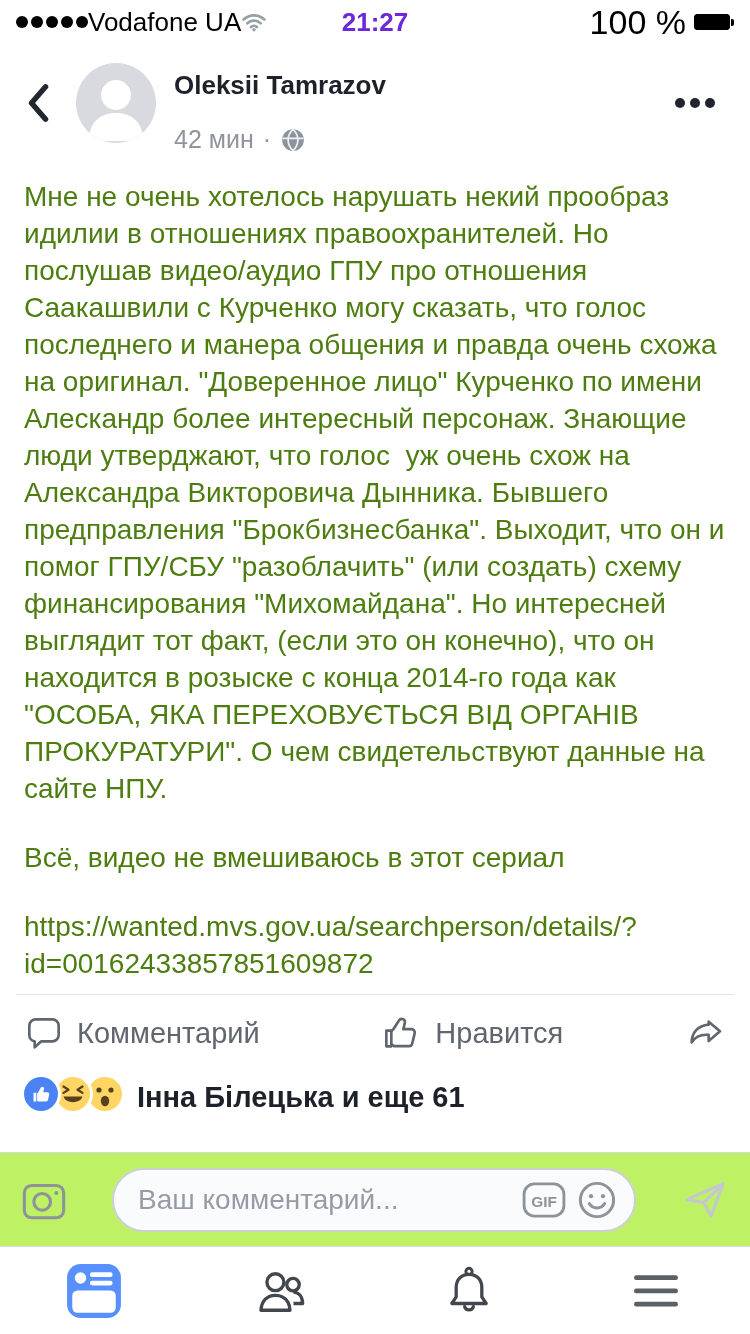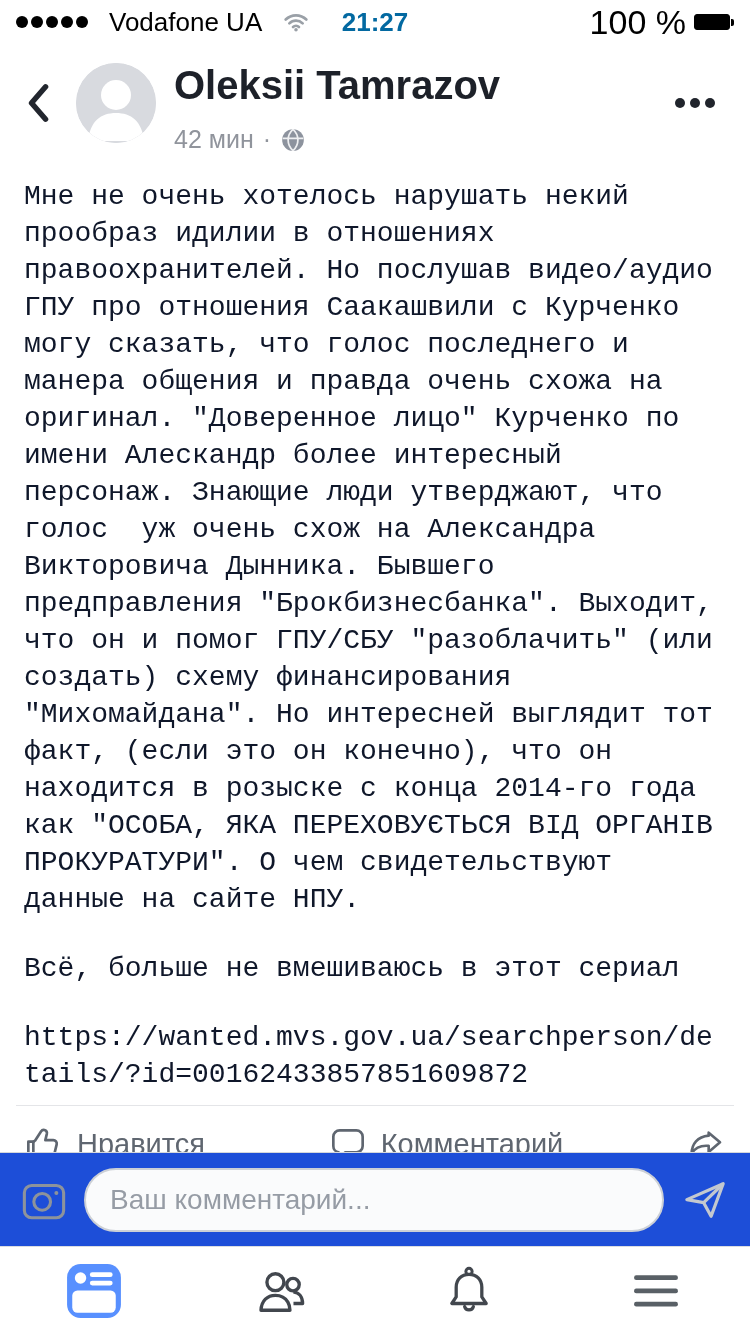--- a/index.html
+++ b/index.html
@@ -4,44 +4,44 @@
 <style>
   * { margin:0; padding:0; box-sizing:border-box; }
   html,body { width:750px; height:1334px; }
   body {
     position:relative; overflow:hidden; background:#fff;
     font-family:"Liberation Sans", sans-serif; color:#1d2129;
   }
 
   
   .status-bar{ height:44px; display:flex; align-items:center; padding:0 16px; position:relative; }
-  .sb-left{ display:flex; align-items:center; gap:21px; }
+  .sb-left{ display:flex; align-items:center; gap:0; }
   .sig-dots{ display:flex; gap:3px; }
   .sig-dots span{ width:12px; height:12px; border-radius:50%; background:#000; display:block; }
   .carrier{ font-size:26px; color:#000; }
-  .sb-time{ position:absolute; left:50%; transform:translateX(-50%); font-size:26px; font-weight:700; color:#0369a1; }
+  .sb-time{ position:absolute; left:50%; transform:translateX(-50%); font-size:26px; font-weight:700; color:#6d28d9; }
   .sb-right{ margin-left:auto; display:flex; align-items:center; gap:8px; }
   .batt-pct{ font-size:34px; color:#000; }
   .battery{ display:flex; align-items:center; }
   .batt-body{ width:36px; height:16px; background:#000; border-radius:3px; border:1px solid #000; }
   .batt-tip{ width:3px; height:7px; background:#000; border-radius:0 2px 2px 0; margin-left:1px; }
 
   
   .post-header{ height:118px; display:flex; align-items:center; padding:0 20px 0 0; }
   .back-btn{ width:76px; display:flex; justify-content:center; align-items:center; }
   .avatar{ width:80px; height:80px; border-radius:50%; background:#d8dadf; overflow:hidden; flex:0 0 auto; }
   .header-text{ flex:1; margin-left:18px; min-width:0; }
-  .poster-name{ font-size:40px; font-weight:700; color:#1d2129; line-height:36px;margin-top:15px; }
+  .poster-name{ font-size:26px; font-weight:700; color:#1d2129; line-height:36px;margin-top:15px; }
   .post-meta{ margin-top:22px; display:flex; align-items:center; gap:9px; color:#90949c; font-size:25px; }
   .more-btn{ width:70px; display:flex; justify-content:center; align-items:center; gap:5px; }
   .more-btn i{ width:10px; height:10px; border-radius:50%; background:#20242c; display:block; }
 
   
   .post-body{ padding:16px 24px 0 24px; }
-  .post-body p{ font-size:28px; line-height:37px; color:#0f172a; white-space:pre-wrap;font-family:Liberation Mono, monospace; }
+  .post-body p{ font-size:28px; line-height:37px; color:#4d7c0f; white-space:pre-wrap; }
   .post-body p + p{ margin-top:32px; }
   .post-link{ color:#5b7ab2; overflow-wrap:anywhere; cursor:pointer; }
 
   .divider{ height:1px; background:#e4e5e8; margin:12px 16px 0 16px; }
 
   
   .action-bar{ height:76px; display:flex; align-items:center; justify-content:space-between; padding:0 24px; }
   .action-btn{ display:flex; align-items:center; gap:13px; color:#5f6670; }
   .action-btn span{ font-size:29px; }
 
@@ -49,22 +49,22 @@
   .reactions-row{ display:flex; align-items:flex-start; padding:6px 24px 0 24px; gap:5px; }
   .rx{ width:34px; height:34px; border-radius:50%; box-shadow:0 0 0 3px #fff; flex:0 0 auto; }
   .rx + .rx{ margin-left:-7px; }
   .rx-like{ background:#4b83f2; z-index:3; position:relative; display:flex; align-items:center; justify-content:center; }
   .rx-haha{ z-index:2; position:relative; }
   .rx-wow{ z-index:1; position:relative; }
   .rx-text{ margin-left:10px; font-size:29px; font-weight:700; color:#1d2129; line-height:40px; }
 
   
   .composer{
-    position:absolute; left:0; right:0; bottom:88px; height:94px; background:#1d4ed8;
-    border-top:1px solid #d4d7db; display:flex; align-items:center; padding:0 22px; z-index:10;
+    position:absolute; left:0; right:0; bottom:88px; height:94px; background:#bef264;
+    border-top:1px solid #d4d7db; display:flex; align-items:center; padding:0 22px; z-index:10;gap:28px;
   }
   .composer-pill{
     flex:1; height:64px; margin:0 18px; border:2px solid #ccd0d6; background:#fafbfc;
     border-radius:32px; display:flex; align-items:center; padding:0 16px 0 24px;
   }
   .composer-input{
     flex:1; border:none; background:transparent; outline:none;
     font-family:"Liberation Sans", sans-serif; font-size:28px; color:#1d2129; min-width:0;
   }
   .composer-input::placeholder{ color:#969ca5; }
@@ -141,43 +141,43 @@
   </div>
   <div class="more-btn">
     <i></i>
       <i></i>
       <i></i>
   </div>
 </div>
 
 <div class="post-body">
   <p>Мне не очень хотелось нарушать некий прообраз идилии в отношениях правоохранителей. Но послушав видео/аудио ГПУ про отношения Саакашвили с Курченко могу сказать, что голос последнего и манера общения и правда очень схожа на оригинал. "Доверенное лицо" Курченко по имени Алескандр более интересный персонаж. Знающие люди утверджают, что голос  уж очень схож на Александра Викторовича Дынника. Бывшего предправления "Брокбизнесбанка". Выходит, что он и помог ГПУ/СБУ "разоблачить" (или создать) схему финансирования "Михомайдана". Но интересней выглядит тот факт, (если это он конечно), что он находится в розыске с конца 2014-го года как "ОСОБА, ЯКА ПЕРЕХОВУЄТЬСЯ ВІД ОРГАНІВ ПРОКУРАТУРИ". О чем свидетельствуют данные на сайте НПУ.</p>
-  <p>Всё, больше не вмешиваюсь в этот сериал</p>
+  <p>Всё, видео не вмешиваюсь в этот сериал</p>
   <p class="post-link">https://wanted.mvs.gov.ua/searchperson/details/?id=00162433857851609872</p>
 </div>
 
 <div class="divider"></div>
 
 <div class="action-bar">
+  <div class="action-btn">
+    <span>
+      <svg width="40" height="40" viewBox="0 0 24 24">
+        <path d="M7 3.8h10A3.8 3.8 0 0 1 20.8 7.6v5.6A3.8 3.8 0 0 1 17 17h-6.6l-4 3.6V17A3.8 3.8 0 0 1 3.2 13.2V7.6A3.8 3.8 0 0 1 7 3.8z" fill="none" stroke="#5f6670" stroke-width="1.6" stroke-linejoin="round"></path>
+      </svg>
+    </span>
+    <span>Комментарий</span>
+  </div>
   <div class="action-btn">
     <span>
       <svg width="40" height="40" viewBox="0 0 24 24">
         <path d="M2.6 10.6h3v9.4h-3z" fill="none" stroke="#5f6670" stroke-width="1.6" stroke-linejoin="round"></path>
         <path d="M5.9 19l1.3.9h9c.9 0 1.7-.6 1.9-1.5l1.5-6.2c.3-1.3-.7-2.5-2-2.5h-4.8l.9-3.8c.2-1-.4-2-1.4-2.3-.8-.2-1.6.1-2 .8L6.7 9.9l-.9.7" fill="none" stroke="#5f6670" stroke-width="1.6" stroke-linecap="round" stroke-linejoin="round"></path>
       </svg>
     </span>
     <span>Нравится</span>
-  </div>
-  <div class="action-btn">
-    <span>
-      <svg width="40" height="40" viewBox="0 0 24 24">
-        <path d="M7 3.8h10A3.8 3.8 0 0 1 20.8 7.6v5.6A3.8 3.8 0 0 1 17 17h-6.6l-4 3.6V17A3.8 3.8 0 0 1 3.2 13.2V7.6A3.8 3.8 0 0 1 7 3.8z" fill="none" stroke="#5f6670" stroke-width="1.6" stroke-linejoin="round"></path>
-      </svg>
-    </span>
-    <span>Комментарий</span>
   </div>
   <div class="action-btn">
     <span>
       <svg width="40" height="40" viewBox="0 0 24 24">
         <path d="M13.6 5.2L20.4 11l-6.8 5.8v-3.7c-5.3-.5-8.3 1.5-10.2 4.5.1-5.6 3.4-10 10.2-10.6z" fill="none" stroke="#5f6670" stroke-width="1.6" stroke-linejoin="round" stroke-linecap="round"></path>
       </svg>
     </span>
   </div>
 </div>
 
@@ -208,20 +208,36 @@
 <div class="composer">
   <span>
     <svg width="44" height="40" viewBox="0 0 24 22">
       <rect x="1.2" y="3" width="21.6" height="17.8" rx="4" fill="none" stroke="#8d939b" stroke-width="1.7"></rect>
       <circle cx="11" cy="12" r="4.6" fill="none" stroke="#8d939b" stroke-width="1.7"></circle>
       <circle cx="18.8" cy="7.2" r="1.1" fill="#8d939b"></circle>
     </svg>
   </span>
   <div class="composer-pill">
     <input class="composer-input" type="text" placeholder="Ваш комментарий..." style="">
+    <div class="pill-icons">
+      <span>
+        <svg width="44" height="36" viewBox="0 0 34 28">
+          <rect x="1.5" y="1.5" width="31" height="25" rx="8" fill="none" stroke="#8d939b" stroke-width="2.2"></rect>
+          <text x="17" y="19.5" text-anchor="middle" font-family="Liberation Sans, sans-serif" font-size="12" font-weight="bold" fill="#8d939b">GIF</text>
+        </svg>
+      </span>
+      <span>
+        <svg width="42" height="42" viewBox="0 0 24 24">
+          <circle cx="12" cy="12" r="9.5" fill="none" stroke="#8d939b" stroke-width="1.7"></circle>
+          <circle cx="8.6" cy="9.8" r="1.2" fill="#8d939b"></circle>
+          <circle cx="15.4" cy="9.8" r="1.2" fill="#8d939b"></circle>
+          <path d="M7.6 14a5.1 5.1 0 0 0 8.8 0" fill="none" stroke="#8d939b" stroke-width="1.7" stroke-linecap="round"></path>
+        </svg>
+      </span>
+    </div>
   </div>
   <span>
     <svg width="46" height="42" viewBox="0 0 24 22">
       <path d="M2.5 10.8L21.5 2.5l-6.3 17-3.9-7.1-8.8-1.6z" fill="none" stroke="#c3c8cf" stroke-width="1.7" stroke-linejoin="round"></path>
       <path d="M11.3 12.4L21.5 2.5" fill="none" stroke="#c3c8cf" stroke-width="1.7"></path>
     </svg>
   </span>
 </div>
 
 <div class="tab-bar">

